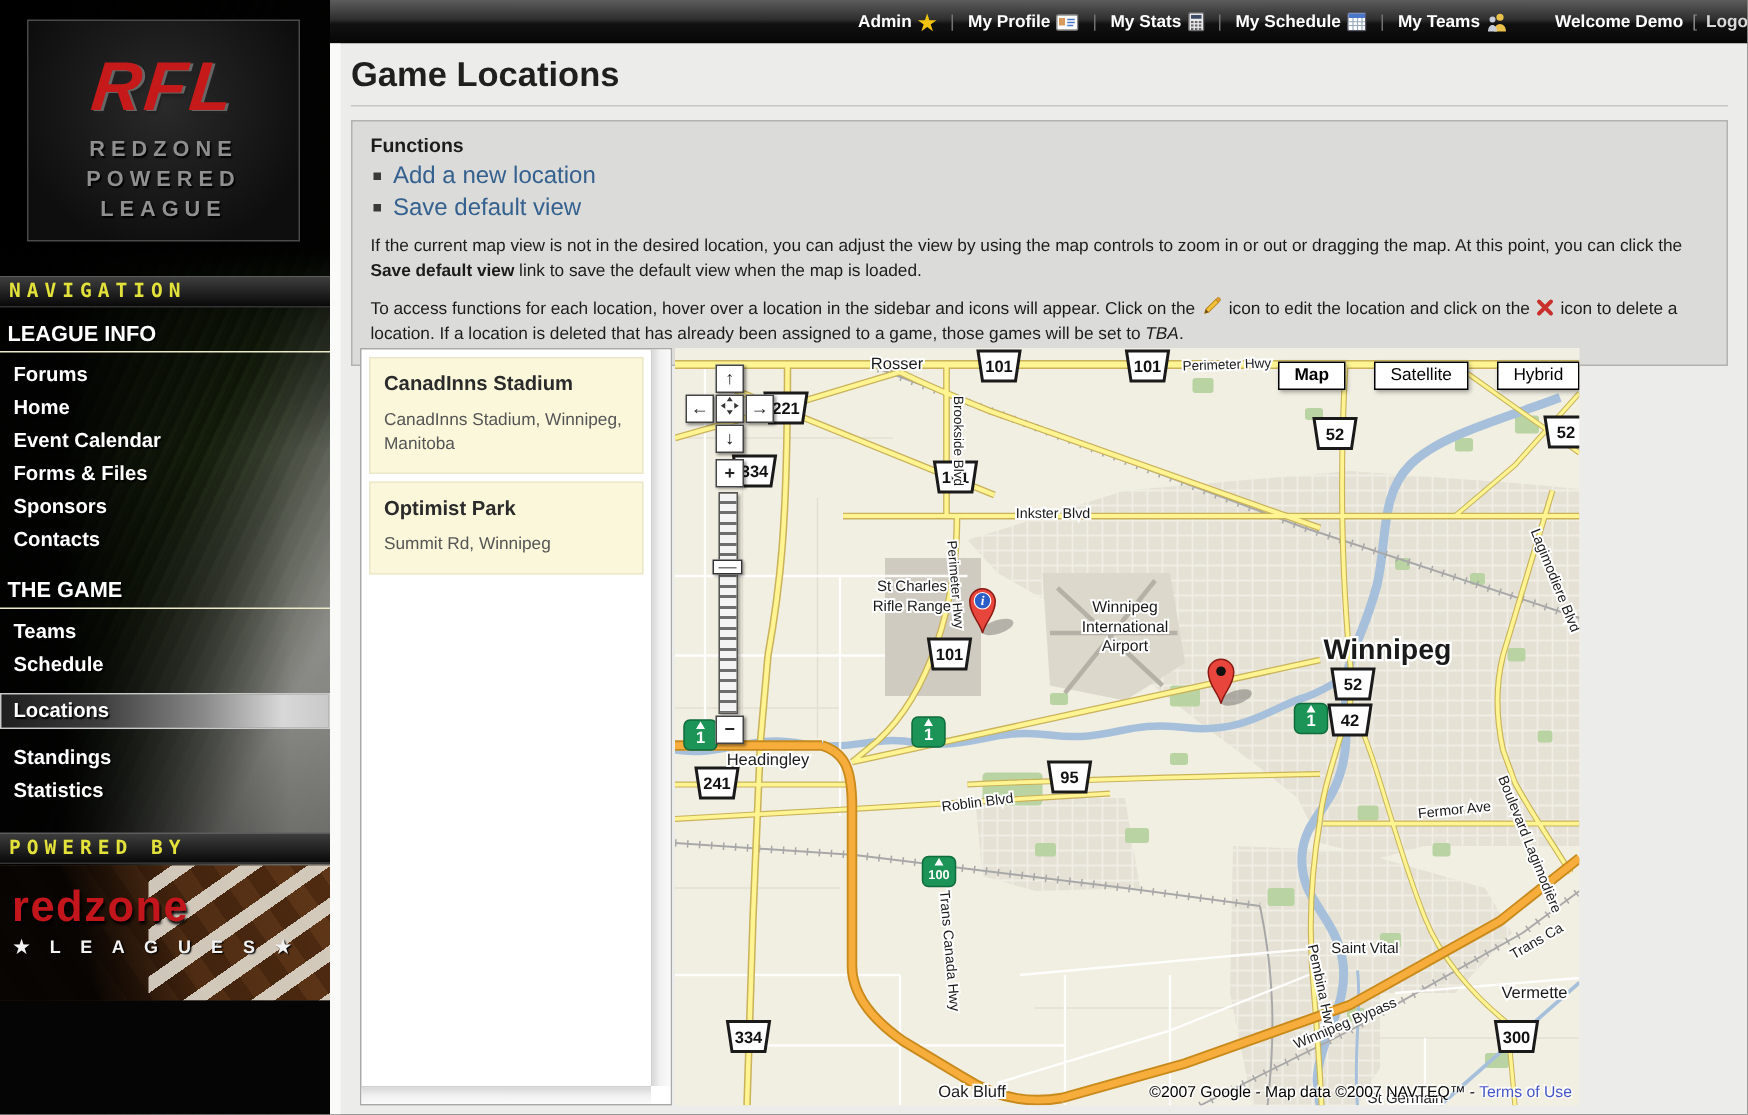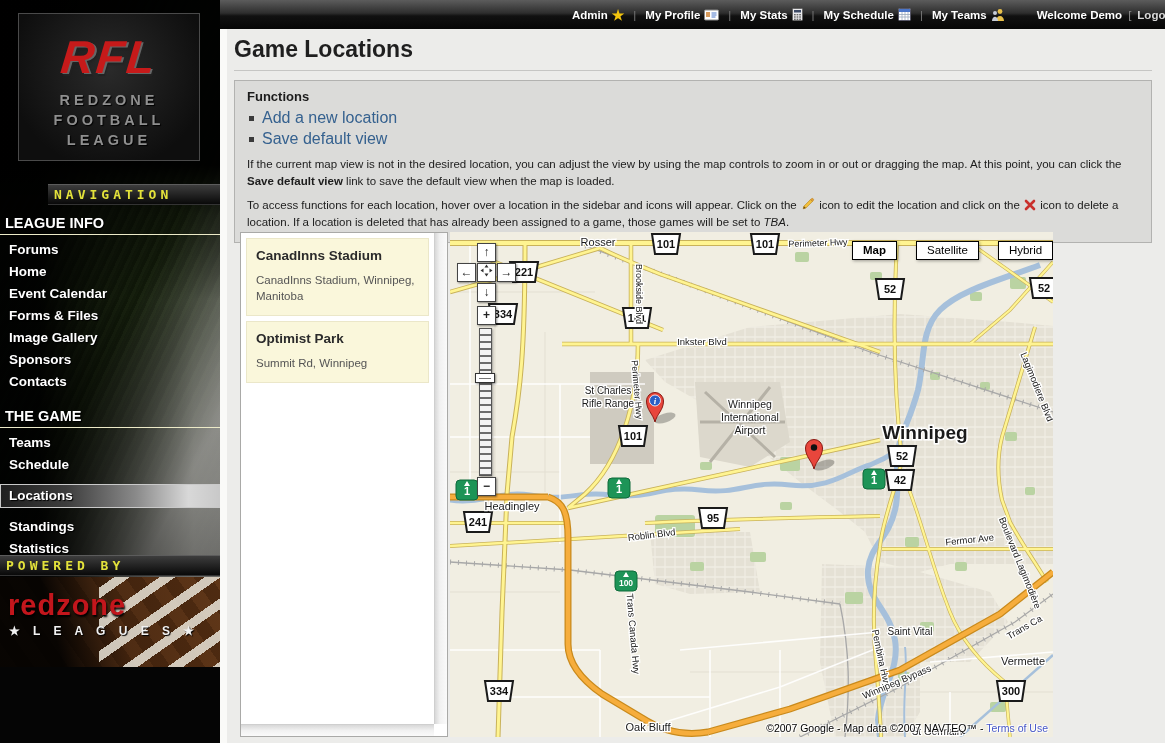--- a/index.html
+++ b/index.html
@@ -36,21 +36,21 @@
   .logo-rfl{margin-top:16px;font-size:46px;font-weight:bold;font-style:italic;color:#C61A1A;
     letter-spacing:2px;text-shadow:2px 1px 0 #666,3px 3px 1px #222;transform:skewX(-6deg);}
   .logo-lines{margin-top:6px;}
   .logo-lines div{font-size:14.5px;font-weight:bold;color:#8F8F8F;letter-spacing:4px;
     line-height:20px;text-shadow:1px 1px 1px #000;}
   .led{position:absolute;z-index:3;left:0;width:220px;height:21px;
     background:linear-gradient(180deg,#3d3d3d,#090909);
     border-top:1px solid #5c5c5c;border-bottom:1px solid #333;
     color:#E3E23B;font-family:"DejaVu Sans Mono",monospace;font-size:13px;font-weight:bold;
     letter-spacing:4px;padding:2px 0 0 6px;}
-  #led-nav{top:184px;margin-left:48px;} #led-pow{top:555px;}
+  #led-nav{top:184px;} #led-pow{top:555px;}
   .nav-sections{position:absolute;z-index:3;left:0;top:210px;width:220px;}
   .nav-head{color:#fff;font-size:14.5px;font-weight:bold;padding:5px 0 3px 5px;
     border-bottom:1px solid #ECEAC8;text-shadow:1px 1px 1px #000;}
   .nav-ul{list-style:none;margin:4px 0 10px 0;padding:0;}
   .nav-ul li{font-size:13.5px;font-weight:bold;color:#fff;padding:3px 0 3px 9px;
     text-shadow:1px 1px 1px #000;cursor:pointer;line-height:16px;}
   .nav-ul li.selected{border:1px solid #C9C9C9;margin:8px 0;padding-left:8px;
     background:linear-gradient(90deg,#1f1f1f 0%,#3d3d3d 30%,#8a8a8a 62%,#d8d8d8 86%,#c9c9c9 100%);}
   .pow-logo{position:absolute;z-index:3;left:0;top:577px;width:220px;height:90px;overflow:hidden;
     background:
@@ -120,33 +120,32 @@
 </head>
 <body>
 
 <div id="stage">
 
   <div class="sidebar">
     <div class="logo-box">
       <div class="logo-rfl">RFL</div>
       <div class="logo-lines">
         <div>REDZONE</div>
-        <div>FOOTBALL</div>
+        <div>POWERED</div>
         <div>LEAGUE</div>
       </div>
     </div>
     <div class="led" id="led-nav">NAVIGATION</div>
     <div class="nav-sections">
       <div class="nav-head">LEAGUE INFO</div>
       <ul class="nav-ul">
           <li>Forums</li>
           <li>Home</li>
           <li>Event Calendar</li>
           <li>Forms &amp; Files</li>
-          <li>Image Gallery</li>
           <li>Sponsors</li>
           <li>Contacts</li>
         </ul>
       <div class="nav-head">THE GAME</div>
       <ul class="nav-ul">
           <li>Teams</li>
           <li>Schedule</li>
           <li class="selected">Locations</li>
           <li>Standings</li>
           <li>Statistics</li>

